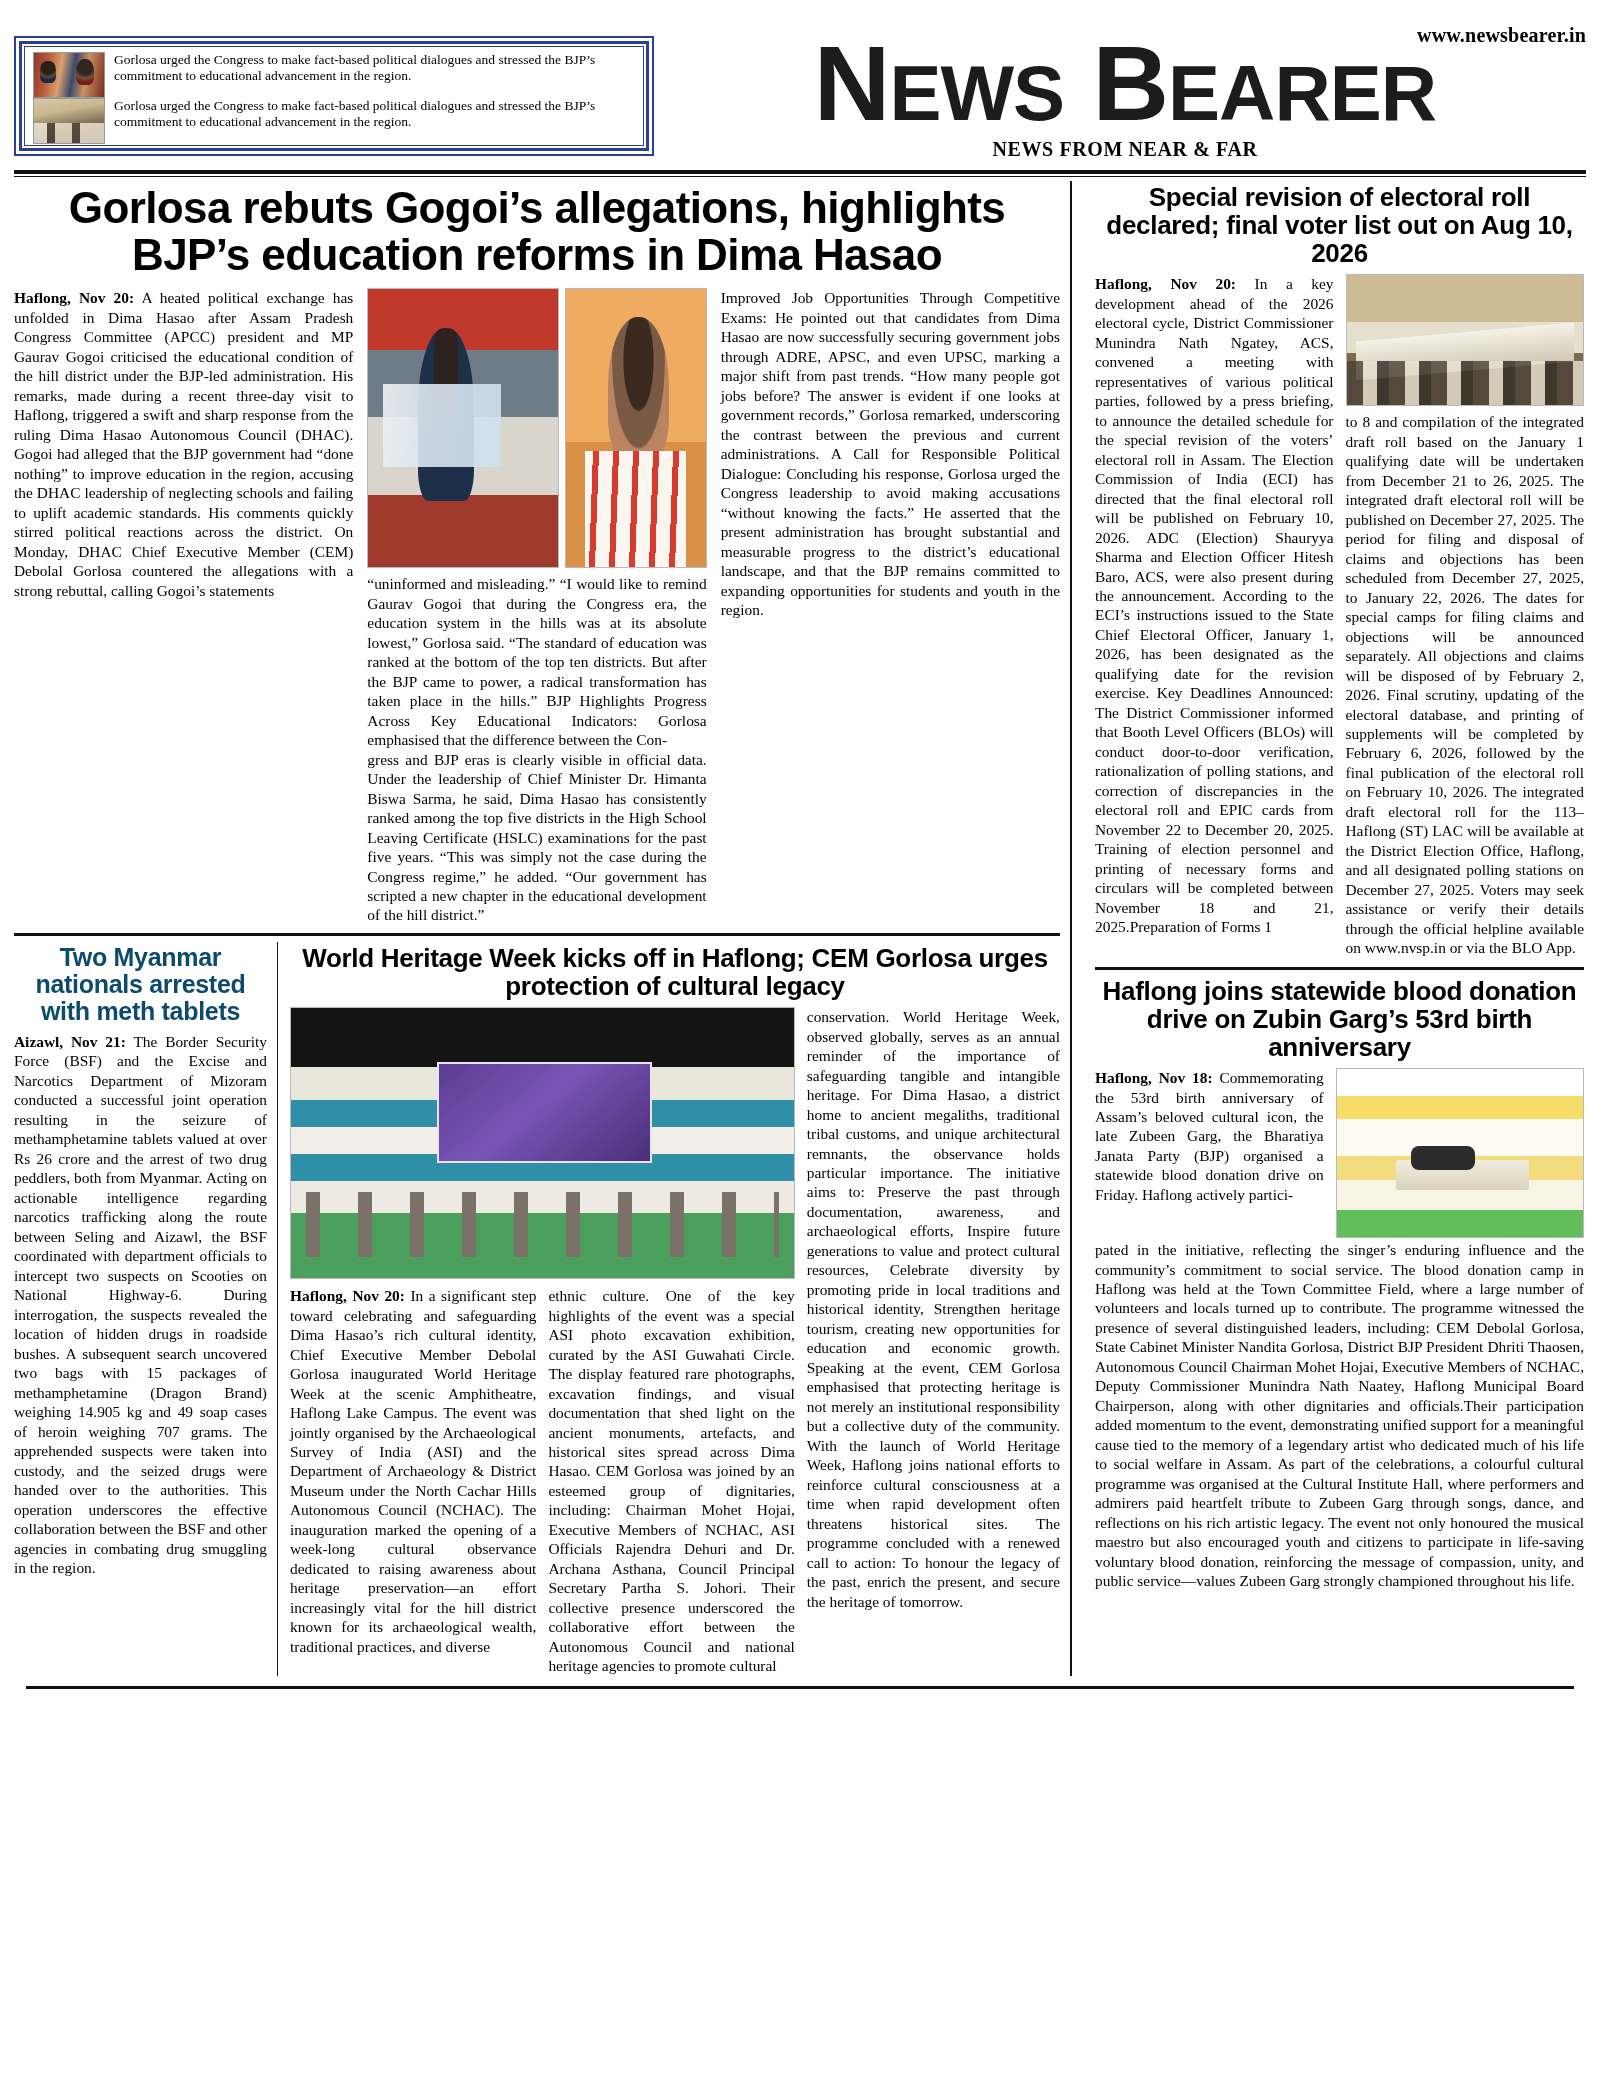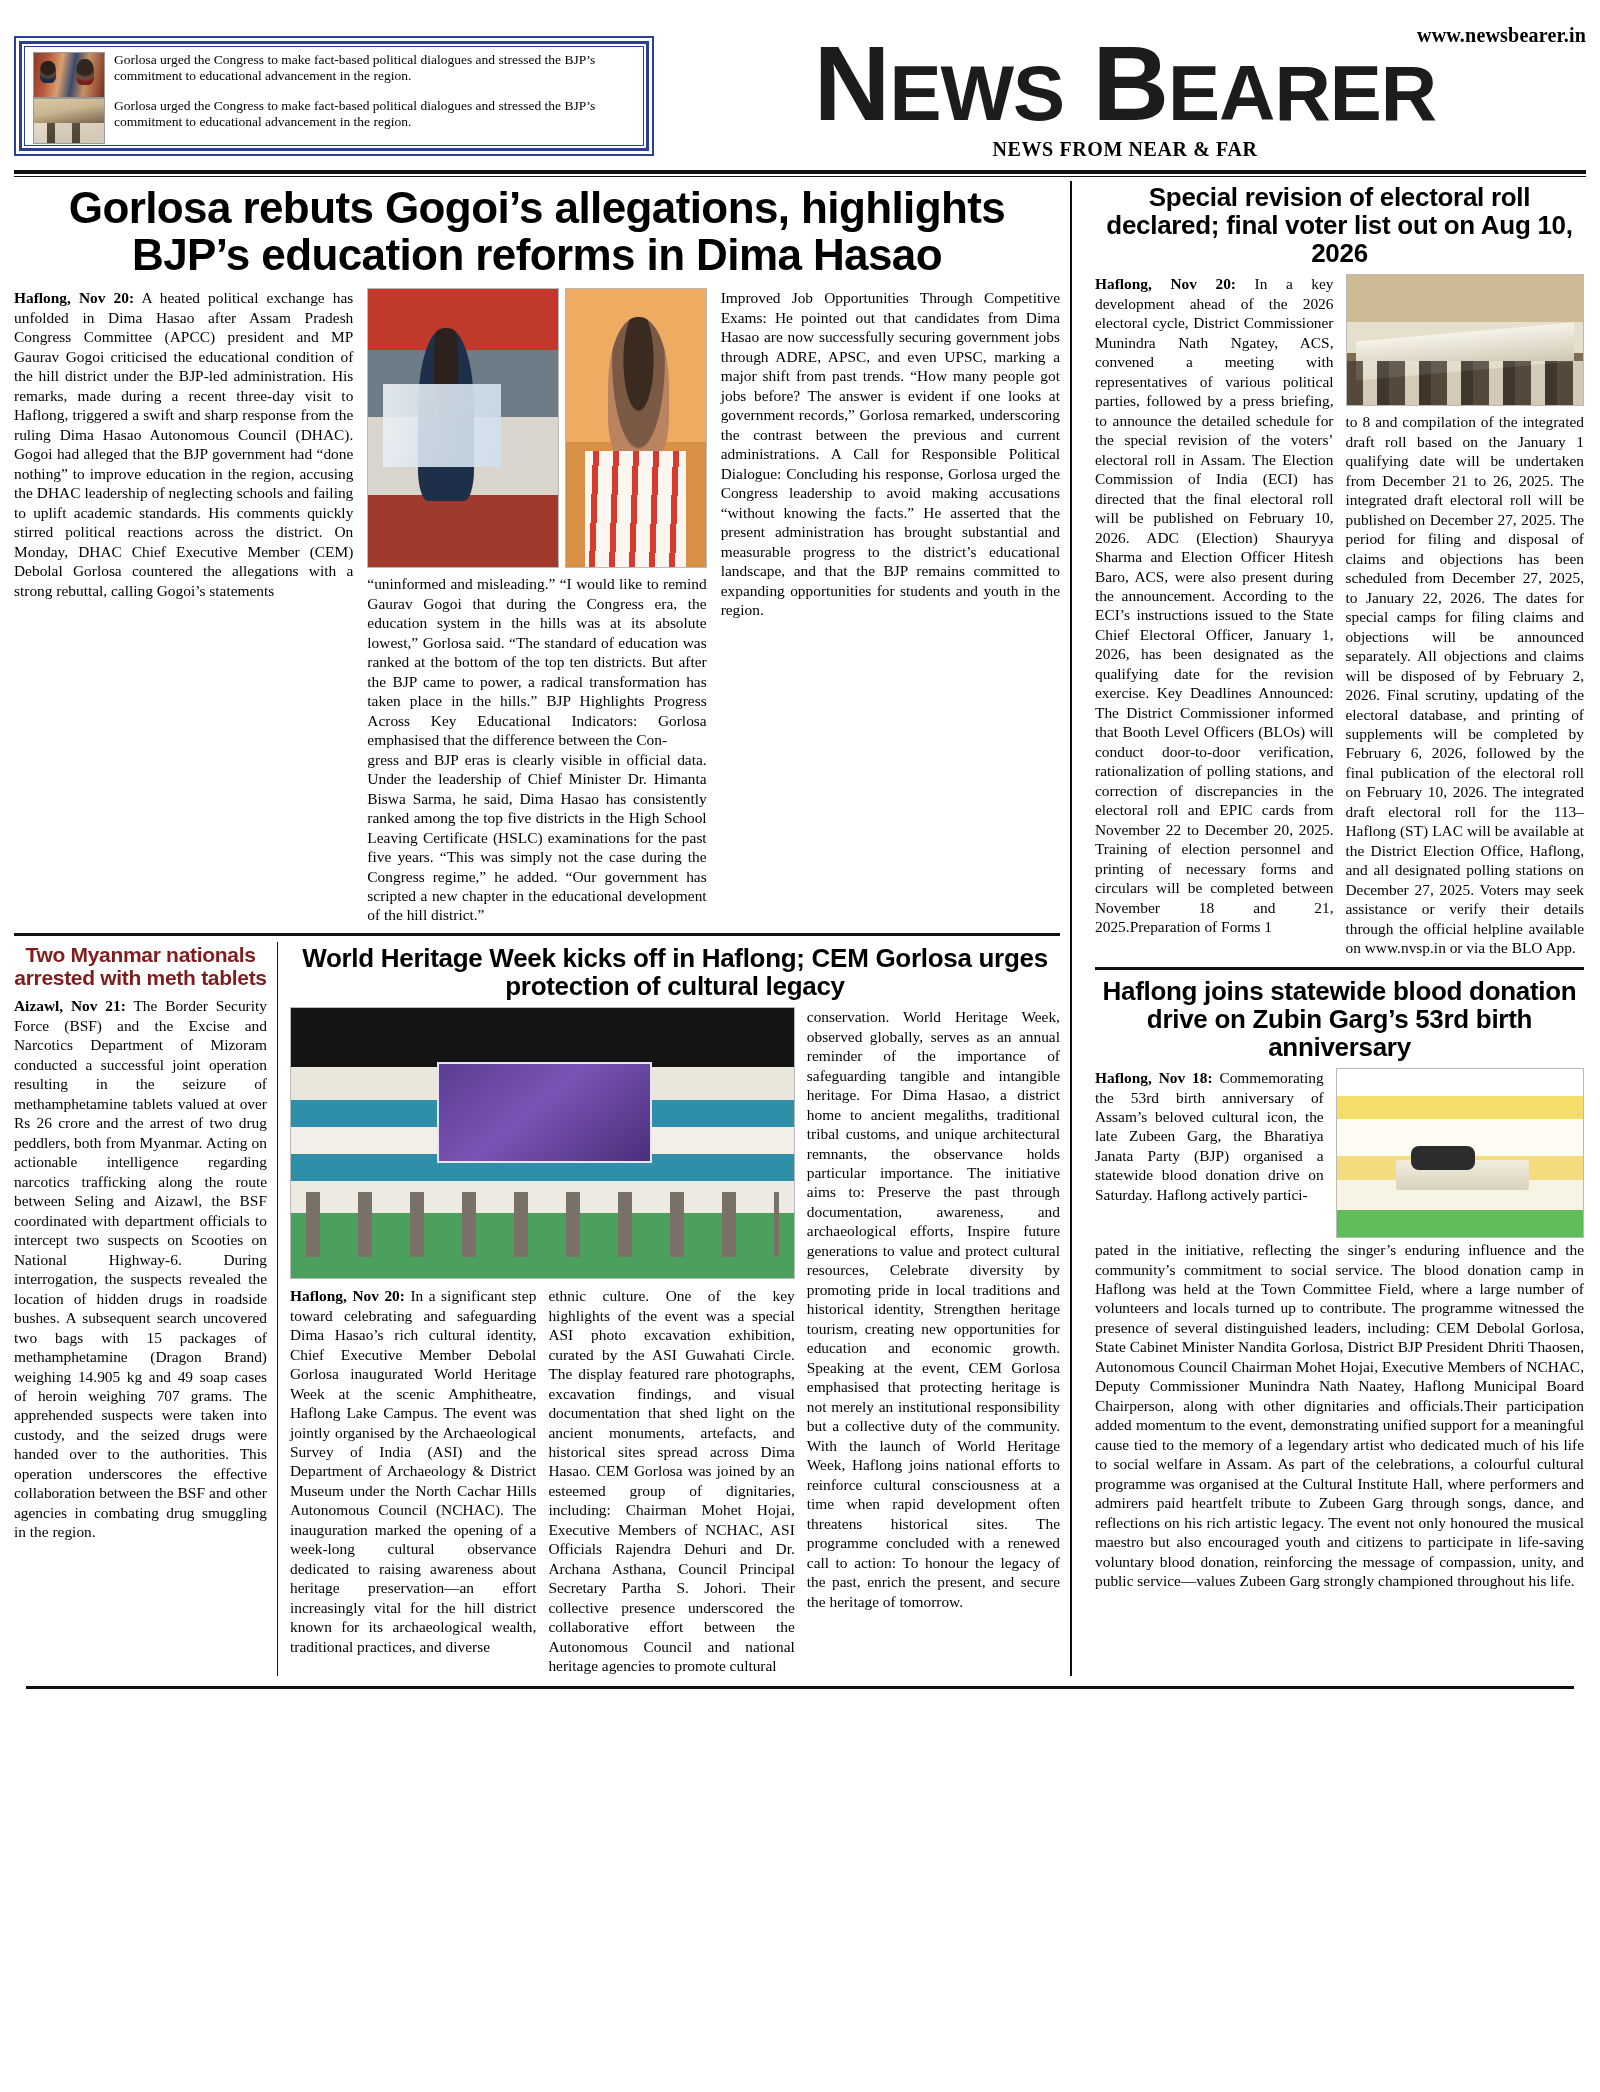--- a/index.html
+++ b/index.html
@@ -65,21 +65,21 @@
   h1.lead {
     font-family:"Liberation Sans", sans-serif; font-weight:bold;
     font-size:44px; line-height:1.06; text-align:center; margin:4px 0 10px 0;
     letter-spacing:-.6px;
   }
   h2.sub {
     font-family:"Liberation Sans", sans-serif; font-weight:bold;
     font-size:26px; line-height:1.08; text-align:center; margin:2px 0 7px 0;
     letter-spacing:-.3px;
   }
-  h2.sub.red { color:#7f1d1d; font-size:21px; }
+  h2.sub.red { color:#0c4a6e; font-size:25px; }
 
   .cols3 { display:flex; gap:14px; }
   .cols3 > .col { width:calc((100% - 28px)/3); }
 
   p.body {
     font-family:"Liberation Serif", serif;
     font-size:15.4px; line-height:1.265; text-align:justify;
     margin:0; hyphens:auto; -webkit-hyphens:auto;
     text-justify:inter-word;
   }
@@ -235,21 +235,21 @@
           </div>
         </div>
       </div>
 
       <div style="border-top:3px solid #111;margin:9px 0 7px;"></div>
 
       <div>
         <h2 class="sub">Haflong joins statewide blood donation drive on Zubin Garg’s 53rd birth anniversary</h2>
         <div style="display:flex;gap:12px;">
           <div style="width:calc(48% - 6px);">
-            <p class="body"><span class="lede">Haflong, Nov 18:</span><span> Commemorating the 53rd birth anniversary of Assam’s beloved cultural icon, the late Zubeen Garg, the Bharatiya Janata Party (BJP) organised a statewide blood donation drive on Saturday. Haflong actively partici-</span></p>
+            <p class="body"><span class="lede">Haflong, Nov 18:</span><span> Commemorating the 53rd birth anniversary of Assam’s beloved cultural icon, the late Zubeen Garg, the Bharatiya Janata Party (BJP) organised a statewide blood donation drive on Friday. Haflong actively partici-</span></p>
           </div>
           <div style="width:calc(52% - 6px);">
             <div class="photo ph-blood" style="width:100%;height:170px;"></div>
           </div>
         </div>
         <p class="body" style="margin-top:2px;">pated in the initiative, reflecting the singer’s enduring influence and the community’s commitment to social service. The blood donation camp in Haflong was held at the Town Committee Field, where a large number of volunteers and locals turned up to contribute. The programme witnessed the presence of several distinguished leaders, including: CEM Debolal Gorlosa, State Cabinet Minister Nandita Gorlosa, District BJP President Dhriti Thaosen, Autonomous Council Chairman Mohet Hojai, Executive Members of NCHAC, Deputy Commissioner Munindra Nath Naatey, Haflong Municipal Board Chairperson, along with other dignitaries and officials.Their participation added momentum to the event, demonstrating unified support for a meaningful cause tied to the memory of a legendary artist who dedicated much of his life to social welfare in Assam. As part of the celebrations, a colourful cultural programme was organised at the Cultural Institute Hall, where performers and admirers paid heartfelt tribute to Zubeen Garg through songs, dance, and reflections on his rich artistic legacy. The event not only honoured the musical maestro but also encouraged youth and citizens to participate in life-saving voluntary blood donation, reinforcing the message of compassion, unity, and public service—values Zubeen Garg strongly championed throughout his life.</p>
       </div>
 
     </div>
   </div>

